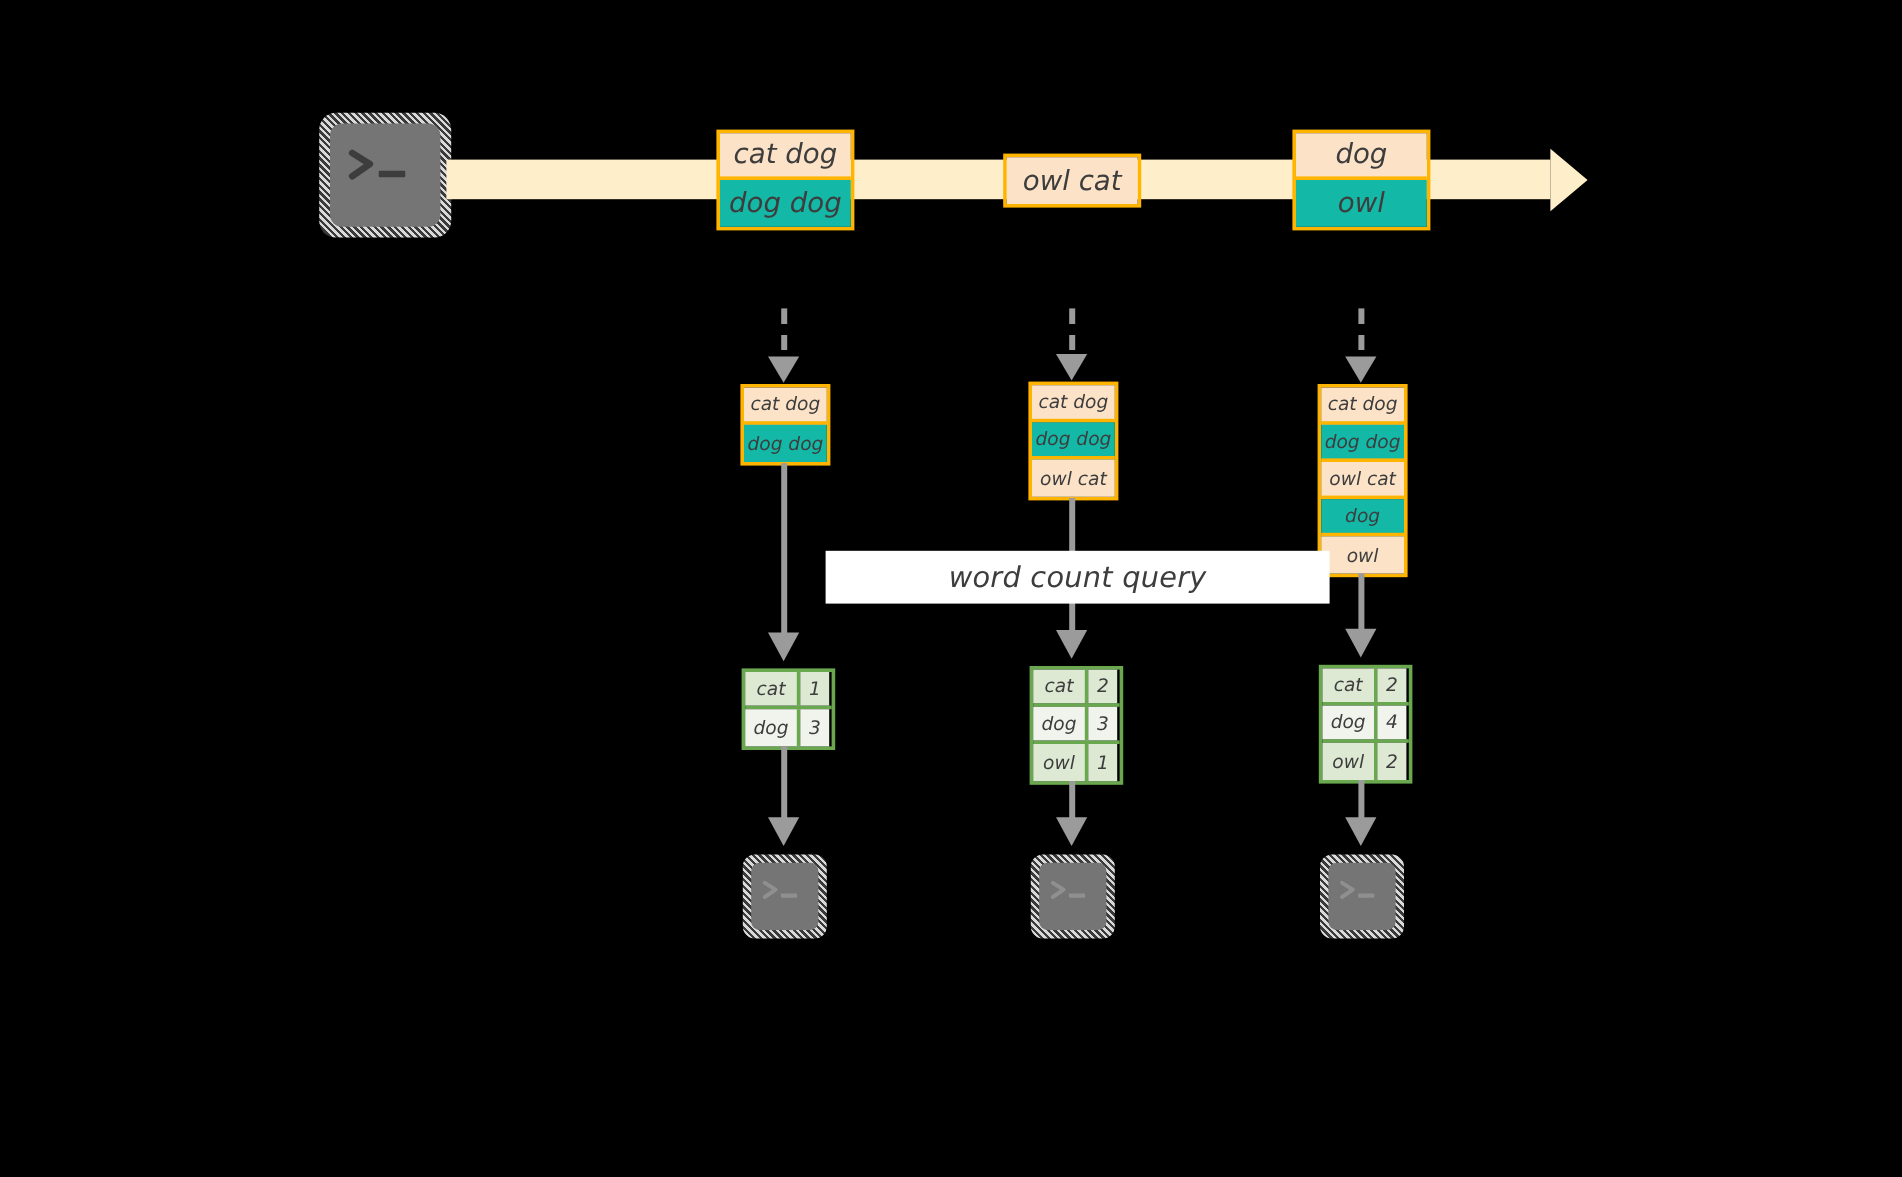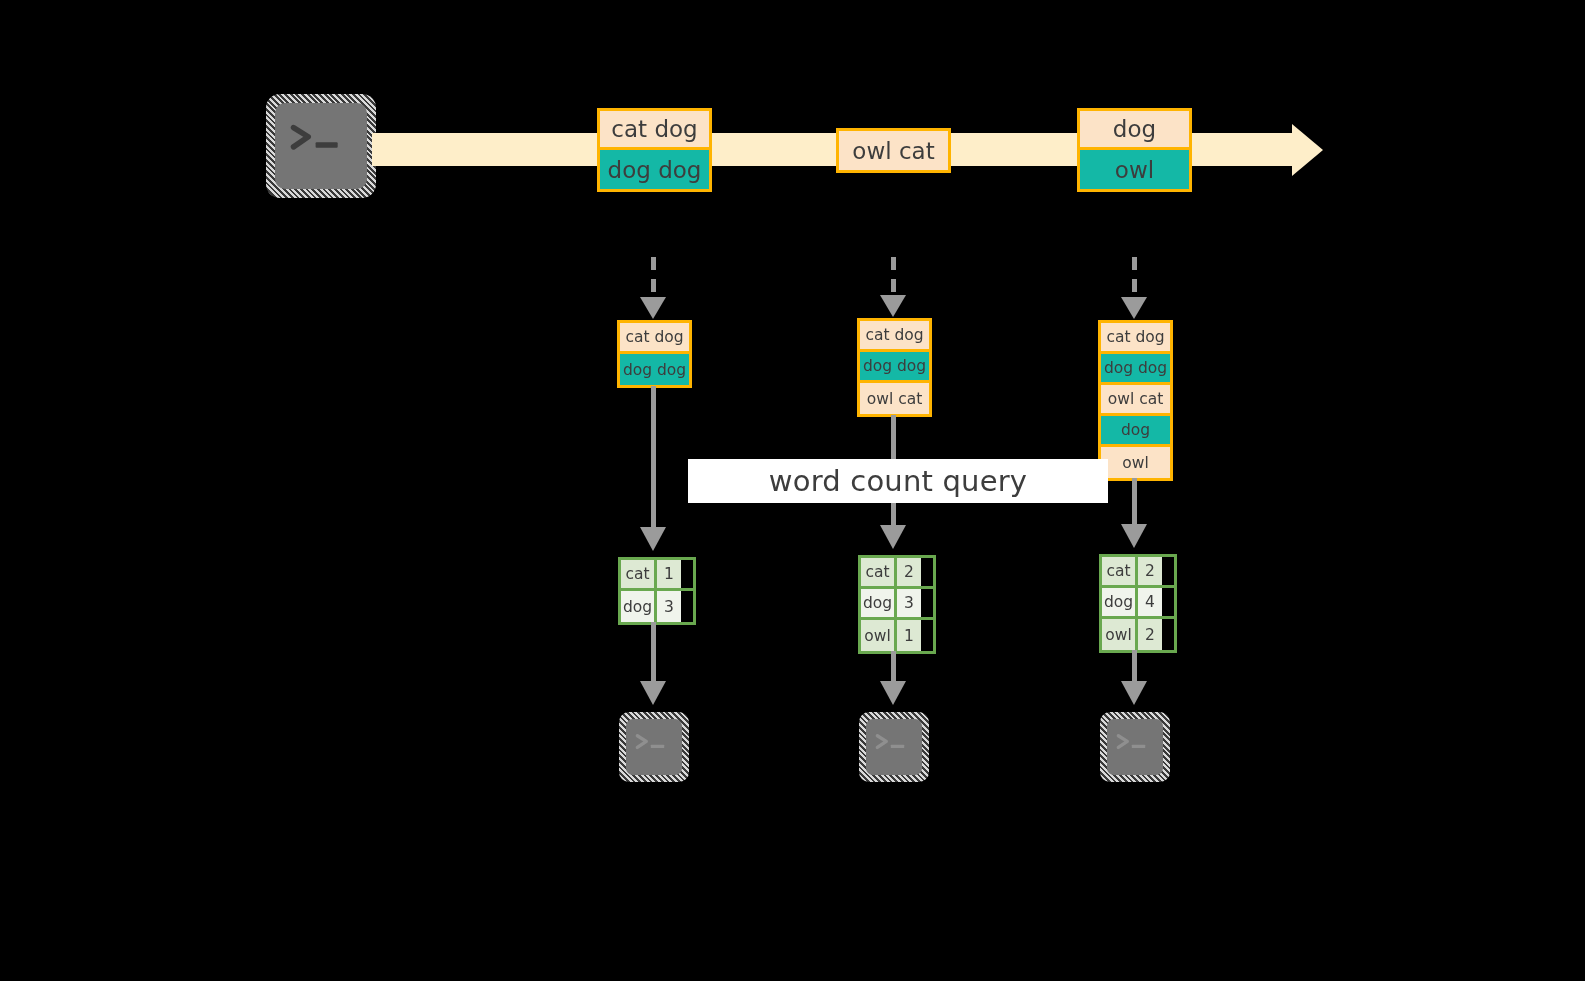--- a/index.html
+++ b/index.html
@@ -1,18 +1,18 @@
 <!DOCTYPE html>
 <html><head>
 <meta charset="utf-8">
 <title>Streaming word count diagram</title>
 <style>
   html,body{margin:0;padding:0;background:#000;}
   body{width:1585px;height:981px;font-family:"DejaVu Sans","Liberation Sans",sans-serif;}
-  #stage{position:relative;width:1585px;height:981px;overflow:hidden;background:#000;}
+  #stage{position:relative;width:1585px;height:981px;overflow:hidden;background:#000;font-style:italic;}
 
   
   .term{position:absolute;box-sizing:border-box;border-radius:14px;
         background:
           repeating-linear-gradient(45deg,#d9d9d9 0 2px,#3a3a3a 2px 4px);
         padding:9px;}
   .term .inner{width:100%;height:100%;border-radius:10px;background:#757575;position:relative;}
   .term .prompt{position:absolute;left:14%;top:18%;width:70%;height:50%;}
   .term-small{border-radius:10px;padding:7px;}
   .term-small .inner{border-radius:7px;}
@@ -34,36 +34,36 @@
   .rec-lg .row{height:39px;font-size:23px;}
   
   .rec-sm .row{height:31px;font-size:15.5px;}
 
   
   .res{position:absolute;box-sizing:border-box;border:3px solid #69a84f;display:flex;flex-direction:column;}
   .res .rrow{display:flex;box-sizing:border-box;border-bottom:3px solid #69a84f;height:31px;}
   .res .rrow:last-child{border-bottom:none;}
   .res .k,.res .v{box-sizing:border-box;display:flex;align-items:center;justify-content:center;
                   color:#3d3d3d;font-size:15.5px;white-space:nowrap;}
-  .res .k{width:36px;border-right:3px solid #69a84f;}
+  .res .k{width:46px;border-right:3px solid #69a84f;}
   .res .v{width:24px;}
   .res .rrow.a .k,.res .rrow.a .v{background:#dde9d3;}
   .res .rrow.b .k,.res .rrow.b .v{background:#f0f4ec;}
 
   
   .lineV{position:absolute;width:5px;background:#9b9b9b;}
   .lineV.dash{background:
       repeating-linear-gradient(to bottom,#9b9b9b 0 13px,transparent 13px 22px);}
   .headD{position:absolute;width:0;height:0;border-style:solid;
          border-color:#9b9b9b transparent transparent transparent;}
 
   
   .qlabel{position:absolute;background:#ffffff;color:#3d3d3d;
           display:flex;align-items:center;justify-content:center;
-          font-size:29px;letter-spacing:.2px;}
+          font-size:24px;letter-spacing:.2px;}
 </style>
 </head>
 <body>
 
 <div id="stage">
 
   <div class="term" style="left:266px;top:94px;width:110px;height:104px;">
     <div class="inner">
       <svg class="prompt" viewBox="0 0 70 34">
         <path d="M6 4 L22 14 L6 25" fill="none" stroke="#3d3d3d" stroke-width="6" stroke-linecap="round" stroke-linejoin="round"></path>

